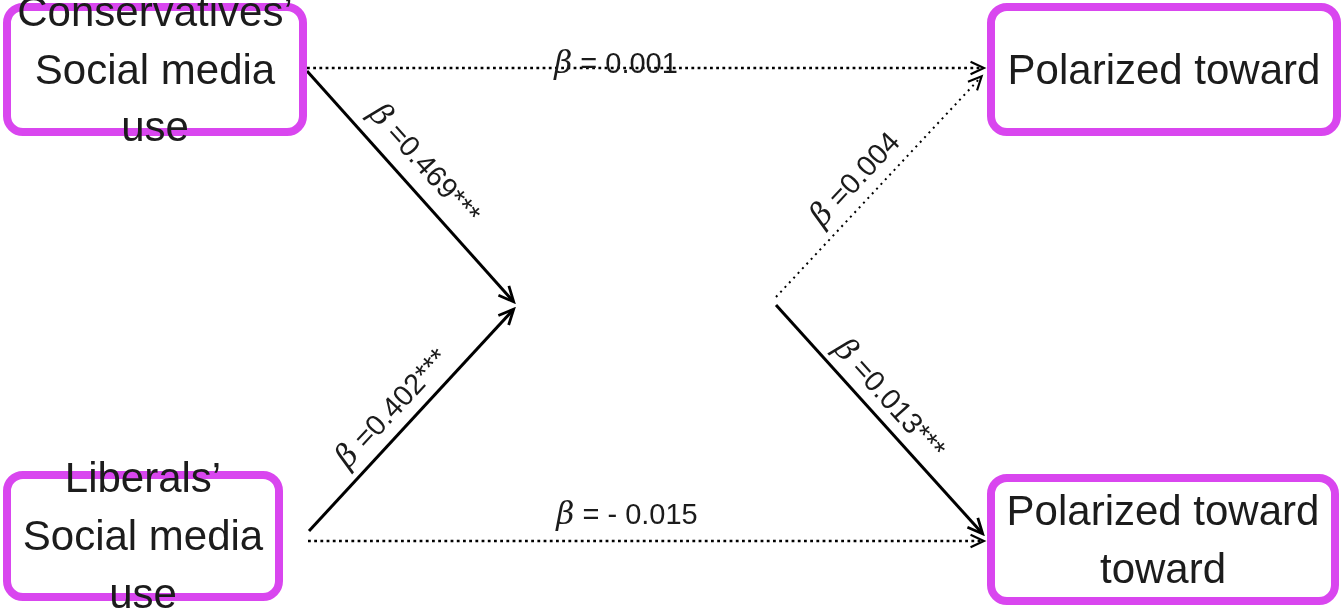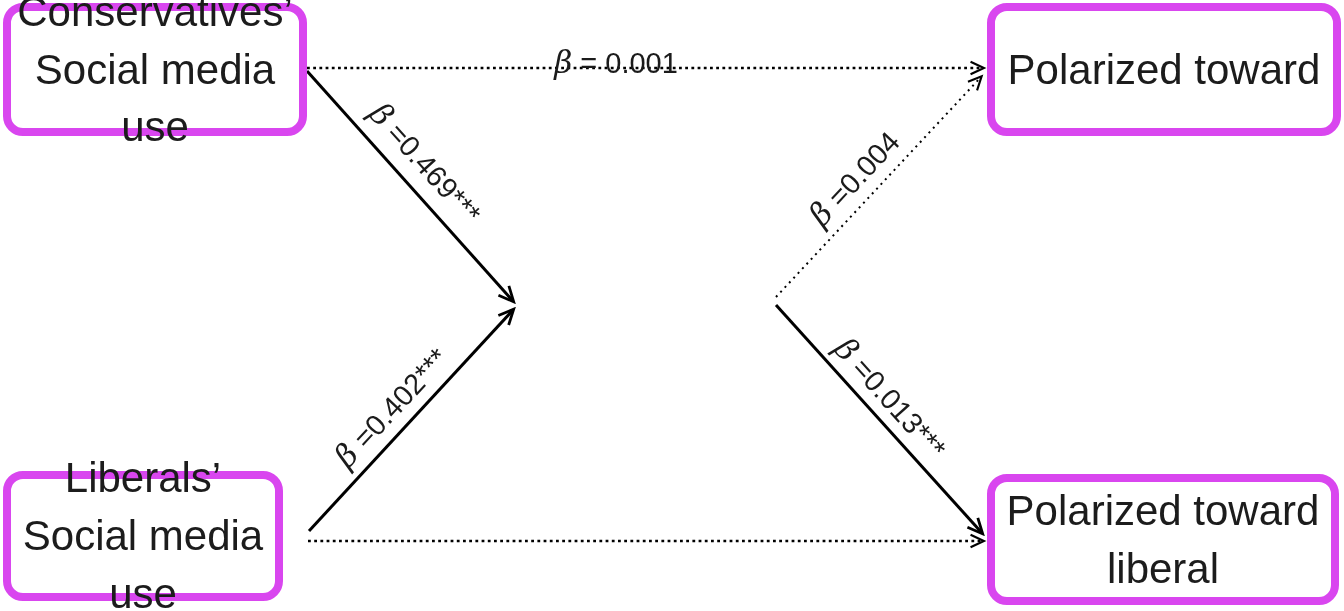--- a/index.html
+++ b/index.html
@@ -95,21 +95,21 @@
     <div>Social media use</div>
   </div>
 
 
   <div class="node" id="node-pol-conservative">
     <div>Polarized toward</div>
   </div>
 
   <div class="node" id="node-pol-liberal">
     <div>Polarized toward</div>
-    <div>liberal</div>
+    <div>toward</div>
   </div>
 
   <div class="edge-label" id="label-cons-polcons">
     <span class="beta">β</span><span> = 0.001</span>
   </div>
 
   <div class="edge-label" id="label-cons-engagement">
     <span class="beta">β</span><span> =0.469***</span>
   </div>
 
@@ -118,14 +118,17 @@
   </div>
 
   <div class="edge-label" id="label-engagement-polcons">
     <span class="beta">β</span><span> =0.004</span>
   </div>
 
   <div class="edge-label" id="label-engagement-pollib">
     <span class="beta">β</span><span> =0.013***</span>
   </div>
 
+  <div class="edge-label" id="label-lib-pollib">
+    <span class="beta">β</span><span> = - 0.015</span>
+  </div>
 
 </div>
 
 </body></html>

